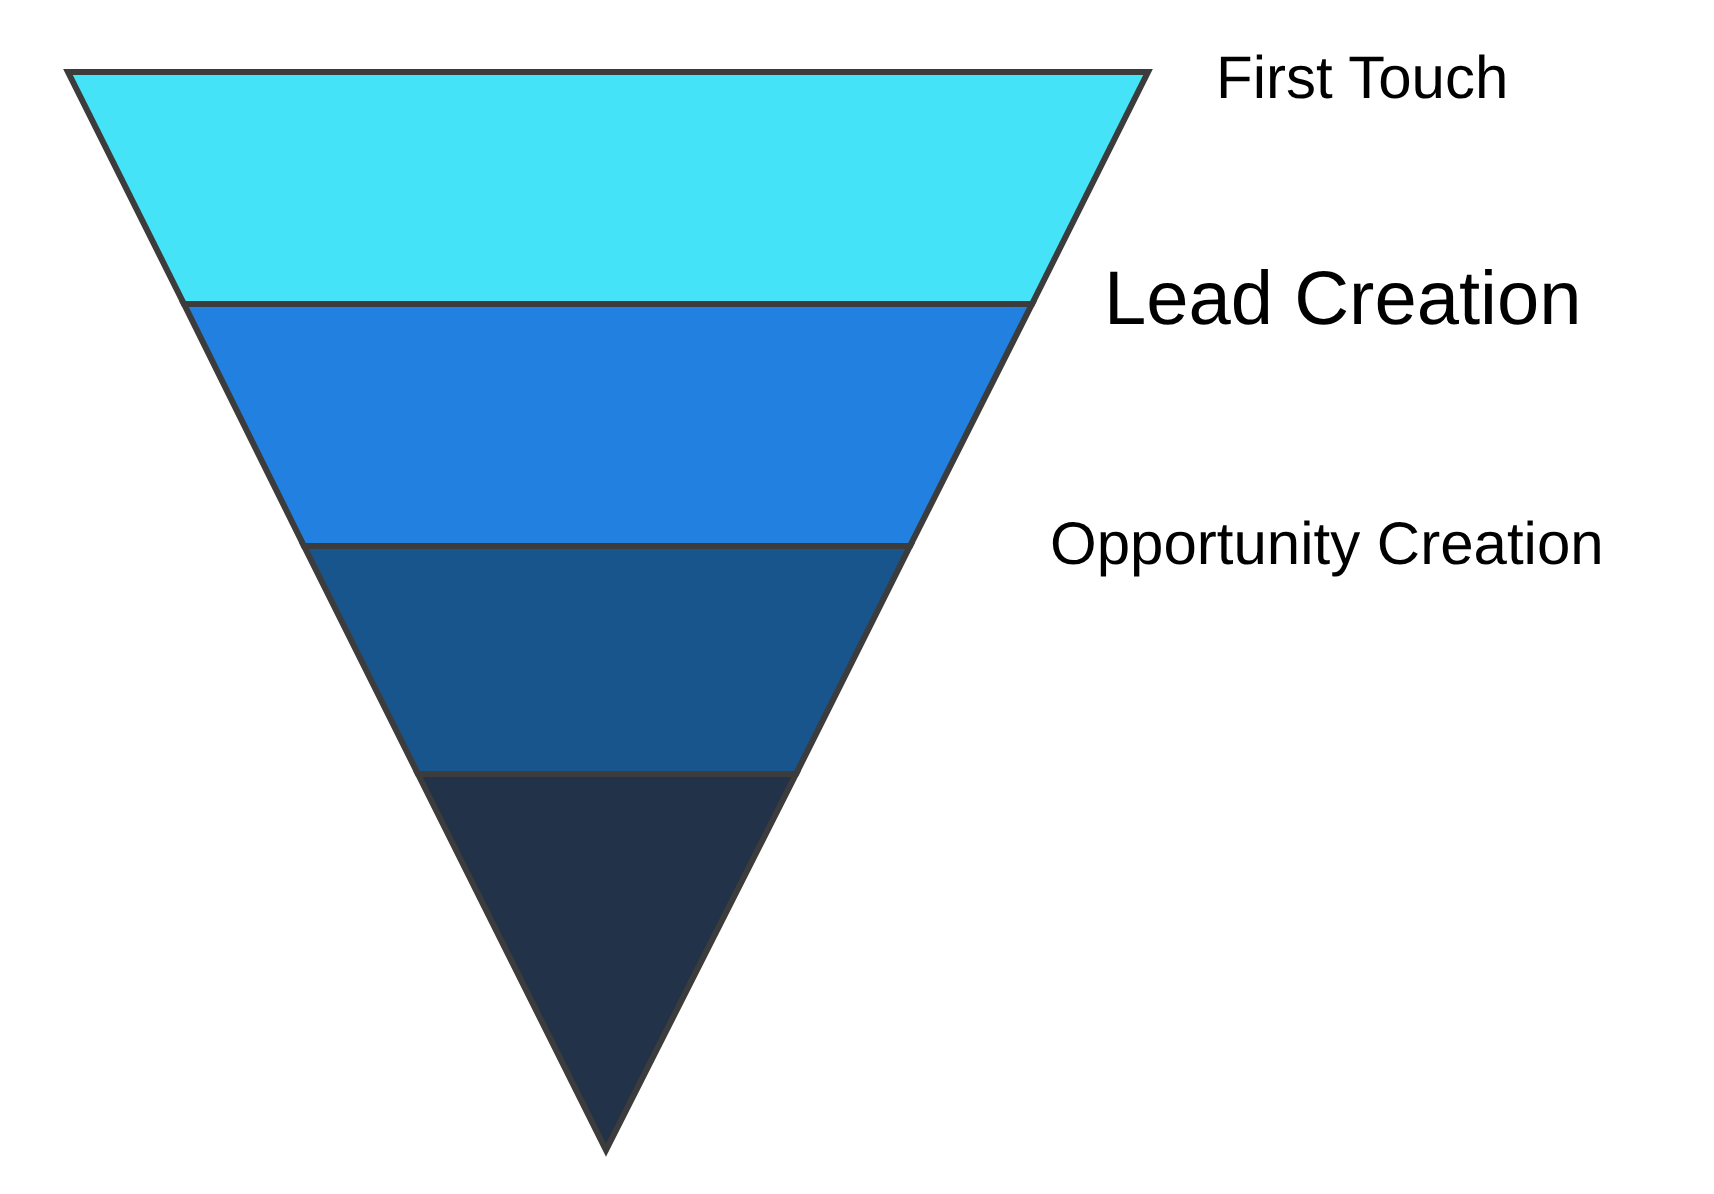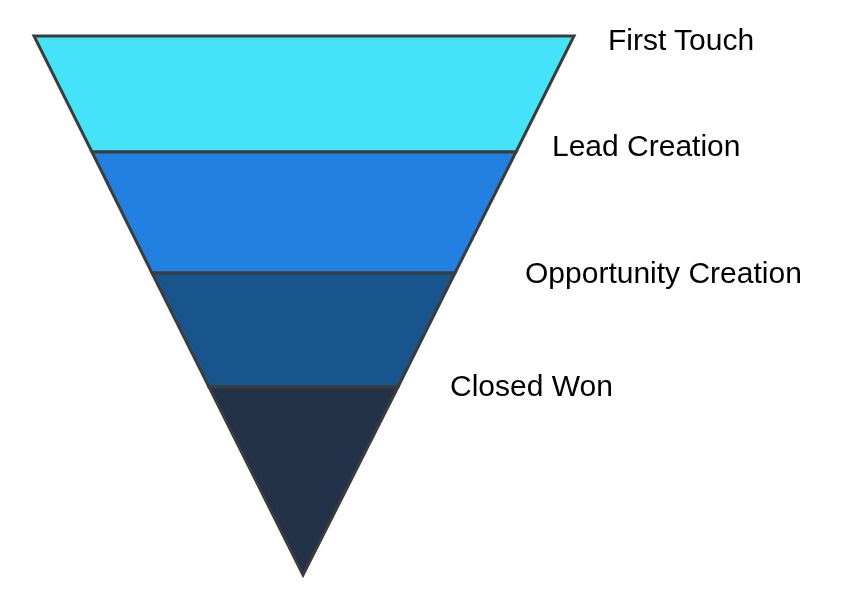--- a/index.html
+++ b/index.html
@@ -49,19 +49,18 @@
 
     <polygon stroke-linejoin="miter" points="92,152 516,152 455,273 152,273" fill="#2180e0" stroke="#3c3c3c" stroke-width="3"></polygon>
 
     <polygon stroke-linejoin="miter" points="152,273 455,273 398,387 209,387" fill="#17558c" stroke="#3c3c3c" stroke-width="3"></polygon>
 
     <polygon stroke-linejoin="miter" points="209,387 398,387 303,575" fill="#223248" stroke="#3c3c3c" stroke-width="3"></polygon>
   </svg>
 
   <div class="stage-label" style="left: 608px; top: 25px; font-size: 30px; color: rgb(0, 0, 0);">First Touch</div>
 
-  <div class="stage-label" style="left: 552px; top: 131px; font-size: 30px; color: rgb(0, 0, 0);">Lead Creation</div>
+  <div class="stage-label" style="left: 552px; top: 131px; font-size: 38px; color: rgb(0, 0, 0);">Lead Creation</div>
 
   <div class="stage-label" style="left: 497px; top: 258px; font-size: 30px; color: rgb(0, 0, 0); margin-left: 28px;">Opportunity Creation</div>
 
-  <div class="stage-label" style="left: 450px; top: 371px; font-size: 30px; color: rgb(0, 0, 0);">Closed Won</div>
 
 </div>
 
 </body></html>

